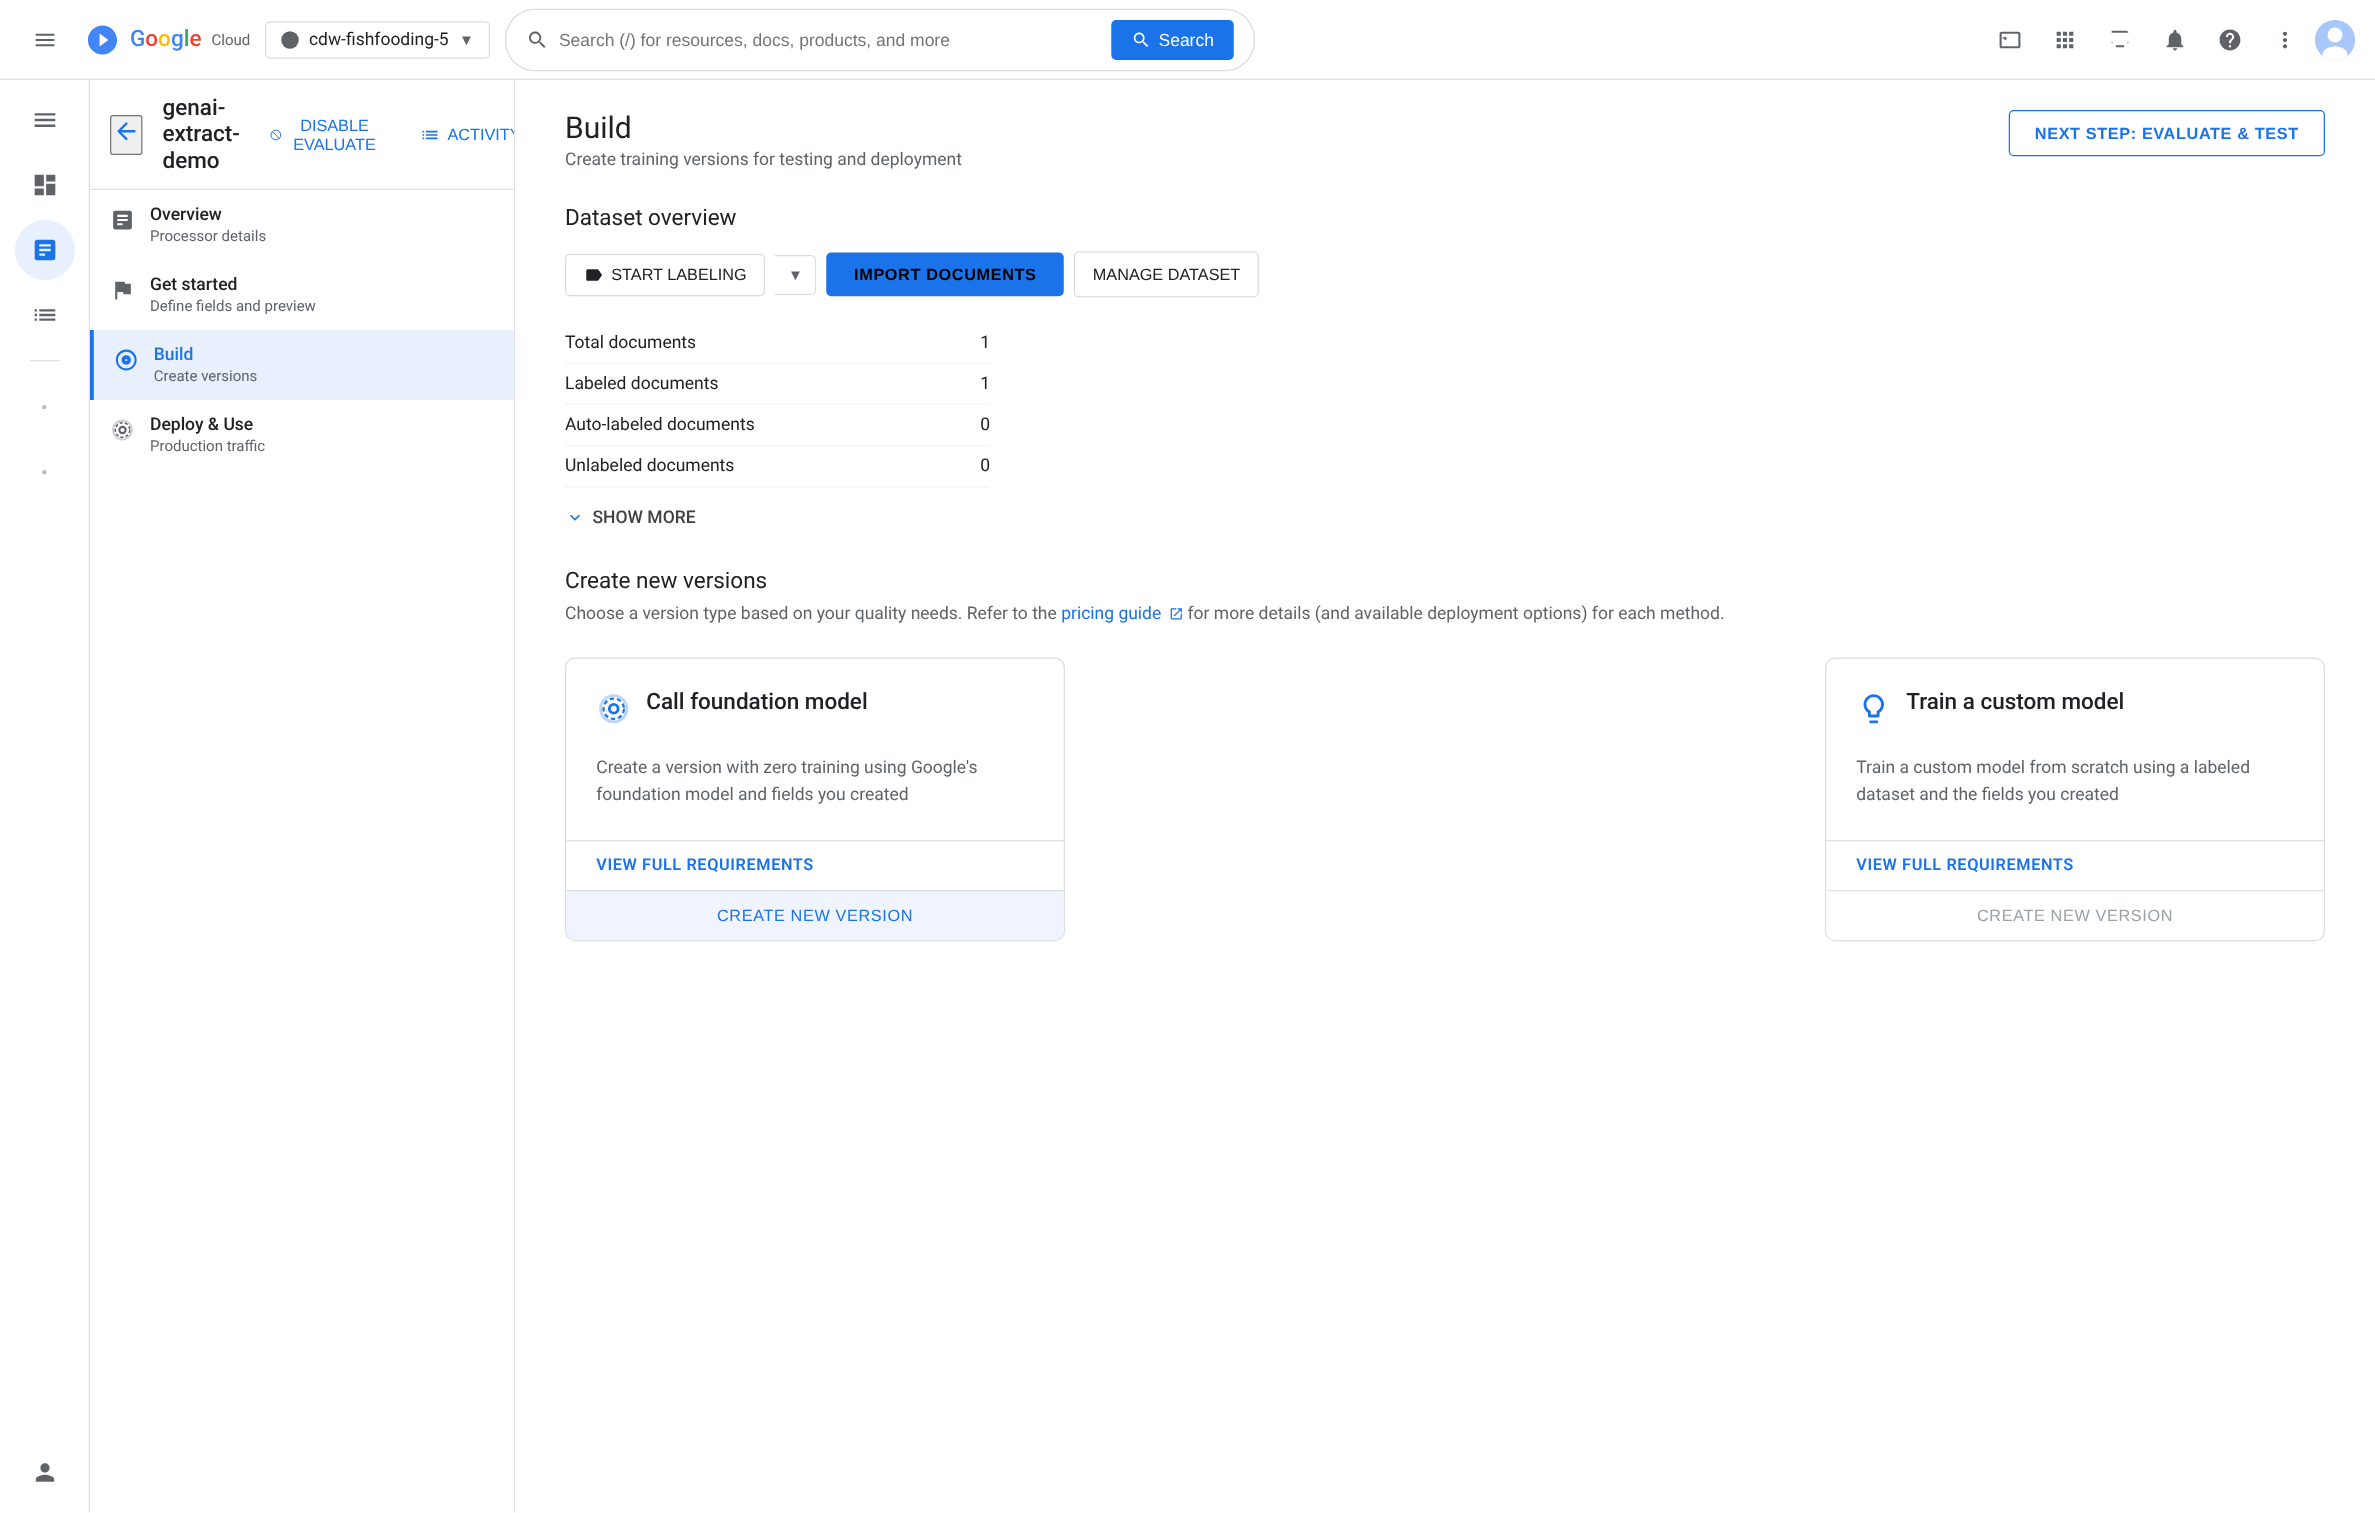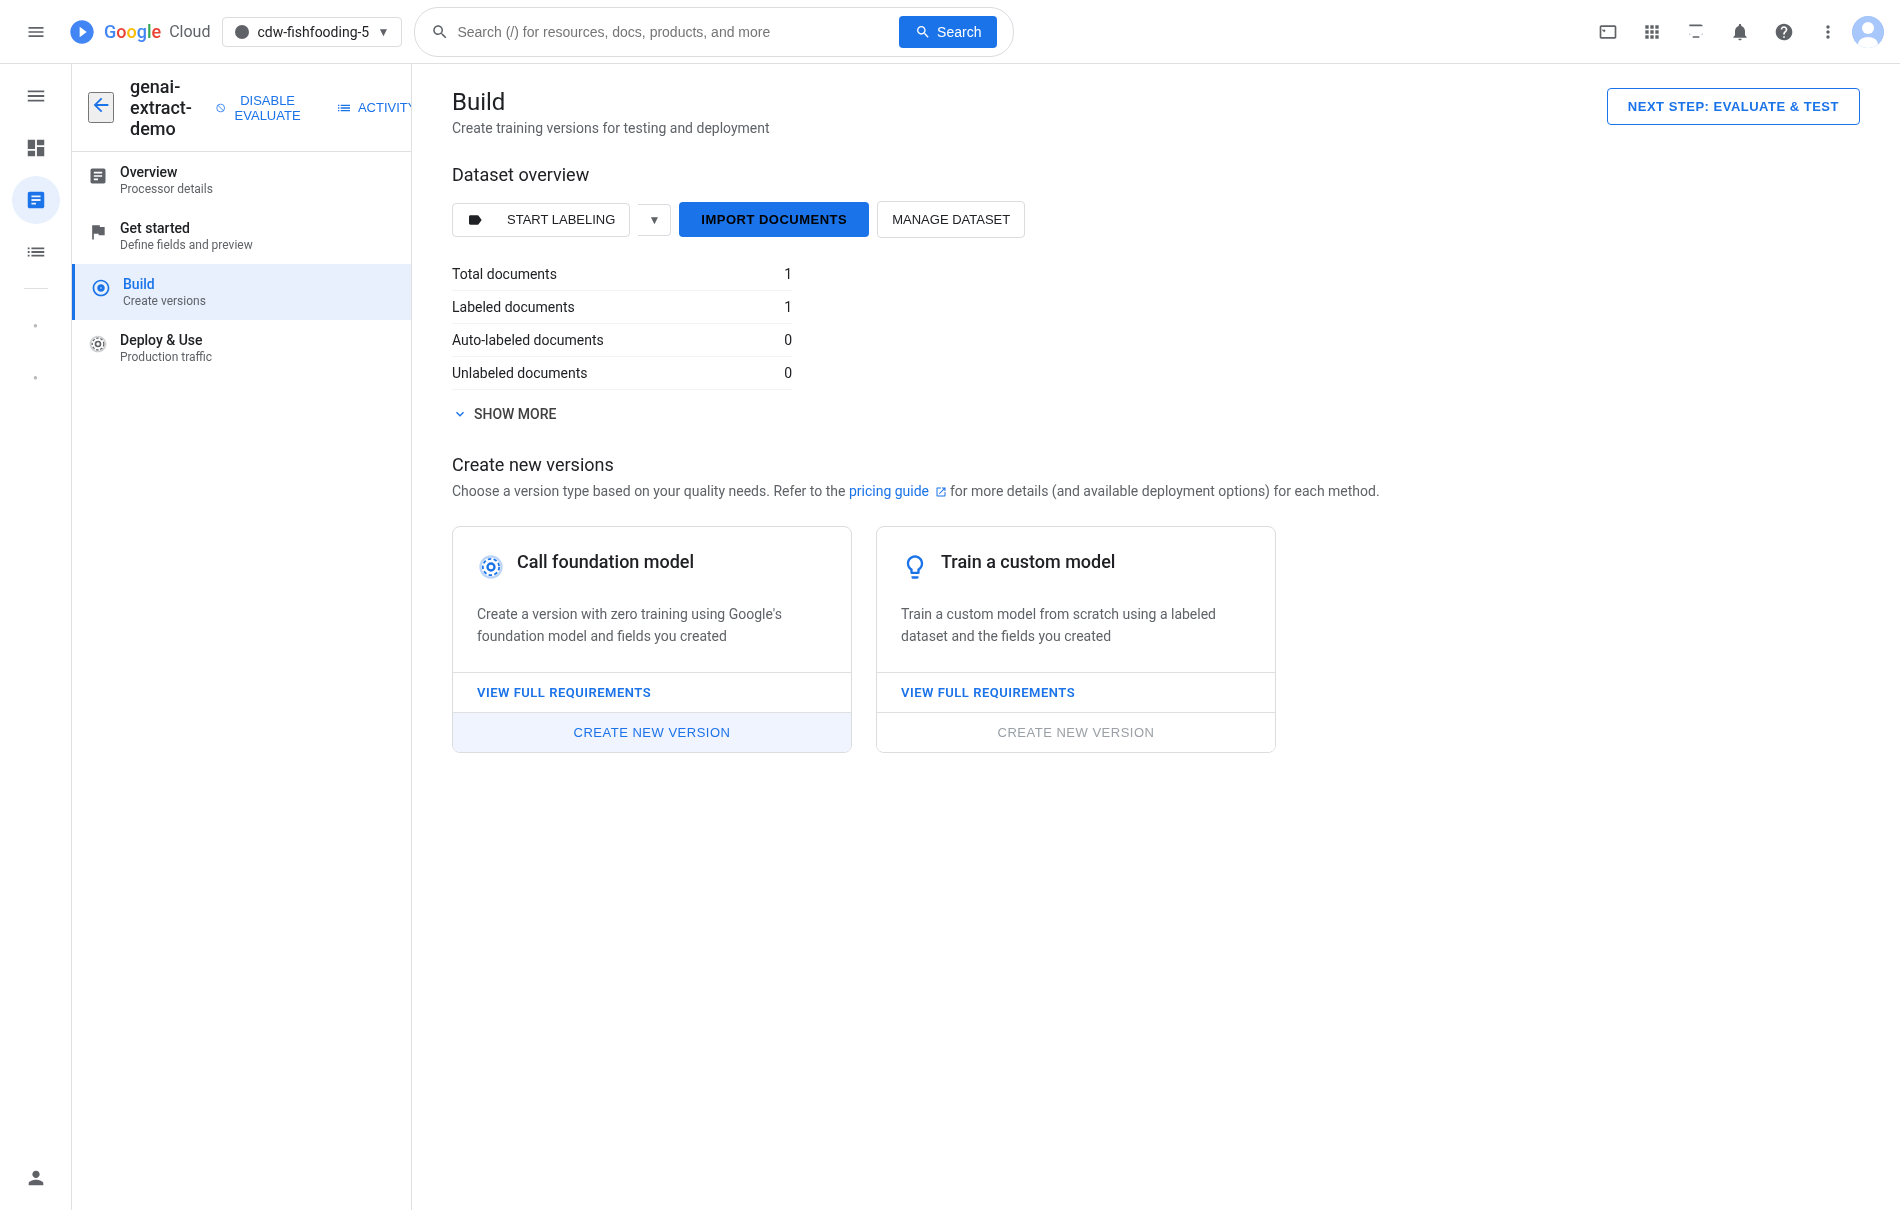--- a/index.html
+++ b/index.html
@@ -82,21 +82,21 @@
       border: 1px solid #1a73e8; color: #1a73e8; background: #fff; padding: 10px 20px;
       border-radius: 4px; font-size: 13px; font-weight: 600; cursor: pointer; letter-spacing: 0.5px;
       white-space: nowrap;
     }
 
     
     .section-title { font-size: 18px; font-weight: 400; color: #202124; margin-bottom: 16px; }
 
     .dataset-actions { display: flex; align-items: center; gap: 8px; margin-bottom: 20px; }
     .start-labeling-btn {
-      display: flex; align-items: center; gap: 24px; border: 1px solid #dadce0; background: #fff;
+      display: flex; align-items: center; gap: 6px; border: 1px solid #dadce0; background: #fff;
       color: #202124; padding: 8px 14px; border-radius: 4px; cursor: pointer; font-size: 13px; font-weight: 500;
     }
     .dropdown-btn {
       border: 1px solid #dadce0; background: #fff; color: #5f6368; padding: 8px 10px;
       border-radius: 0 4px 4px 0; cursor: pointer; font-size: 12px; border-left: none;
     }
     .import-docs-btn {
       background: #1a73e8; color: #000000; border: none; padding: 10px 22px;
       border-radius: 4px; cursor: pointer; font-size: 13px; font-weight: 600; letter-spacing: 0.5px;
     }
@@ -114,21 +114,21 @@
     .stat-value { font-size: 14px; color: #202124; min-width: 40px; text-align: right; }
 
     .show-more { display: flex; align-items: center; gap: 6px; color: #404040; cursor: pointer; font-size: 14px; font-weight: 500; margin-bottom: 32px; }
 
     
     .versions-section { }
     .versions-title { font-size: 18px; font-weight: 400; color: #202124; margin-bottom: 6px; }
     .versions-subtitle { font-size: 14px; color: #5f6368; margin-bottom: 24px; line-height: 1.5; }
     .pricing-link { color: #1a73e8; text-decoration: none; }
 
-    .version-cards { display: flex; gap: 24px; }
+    .version-cards { display: flex; gap: 24px; justify-content: space-between; }
     .version-card {
       flex: 1; border: 1px solid #dadce0; border-radius: 8px; overflow: hidden;
       display: flex; flex-direction: column; max-width: 400px;
     }
     .card-body { flex: 1; padding: 24px; }
     .card-header { display: flex; align-items: flex-start; gap: 12px; margin-bottom: 16px; }
     .card-icon { font-size: 24px; color: #1a73e8; margin-top: 2px; flex-shrink: 0; }
     .card-title { font-size: 18px; font-weight: 500; color: #202124; }
     .card-desc { font-size: 14px; color: #5f6368; line-height: 1.6; }
     .card-footer { border-top: 1px solid #e0e0e0; }
@@ -163,21 +163,21 @@
       <path d="M3 18h18v-2H3v2zm0-5h18v-2H3v2zm0-7v2h18V6H3z"></path>
     </svg>
   </div>
   <div class="nav-logo">
     <svg width="28" height="28" viewBox="0 0 24 24">
         <path fill="#4285F4" d="M12 2C6.48 2 2 6.48 2 12s4.48 10 10 10 10-4.48 10-10S17.52 2 12 2zm-2 14.5v-9l6 4.5-6 4.5z"></path>
       </svg>
     <span style="font-size:18px; font-weight:500; color:#202124;">
       <span style="color:#4285F4">G</span><span style="color:#EA4335">o</span><span style="color:#FBBC04">o</span><span style="color:#4285F4">g</span><span style="color:#34A853">l</span><span style="color:#EA4335">e</span>
     </span>
-    <span style="font-size:16px; color:#5f6368;">Cloud</span>
+    <span style="font-size:12px; color:#5f6368;">Cloud</span>
   </div>
 
   <div class="project-selector">
     <div class="project-dot"></div>
     <span class="project-name">cdw-fishfooding-5</span>
     <span class="project-chevron">▼</span>
   </div>
 
   <div class="search-bar">
     <svg width="18" height="18" viewBox="0 0 24 24" fill="#5f6368">

